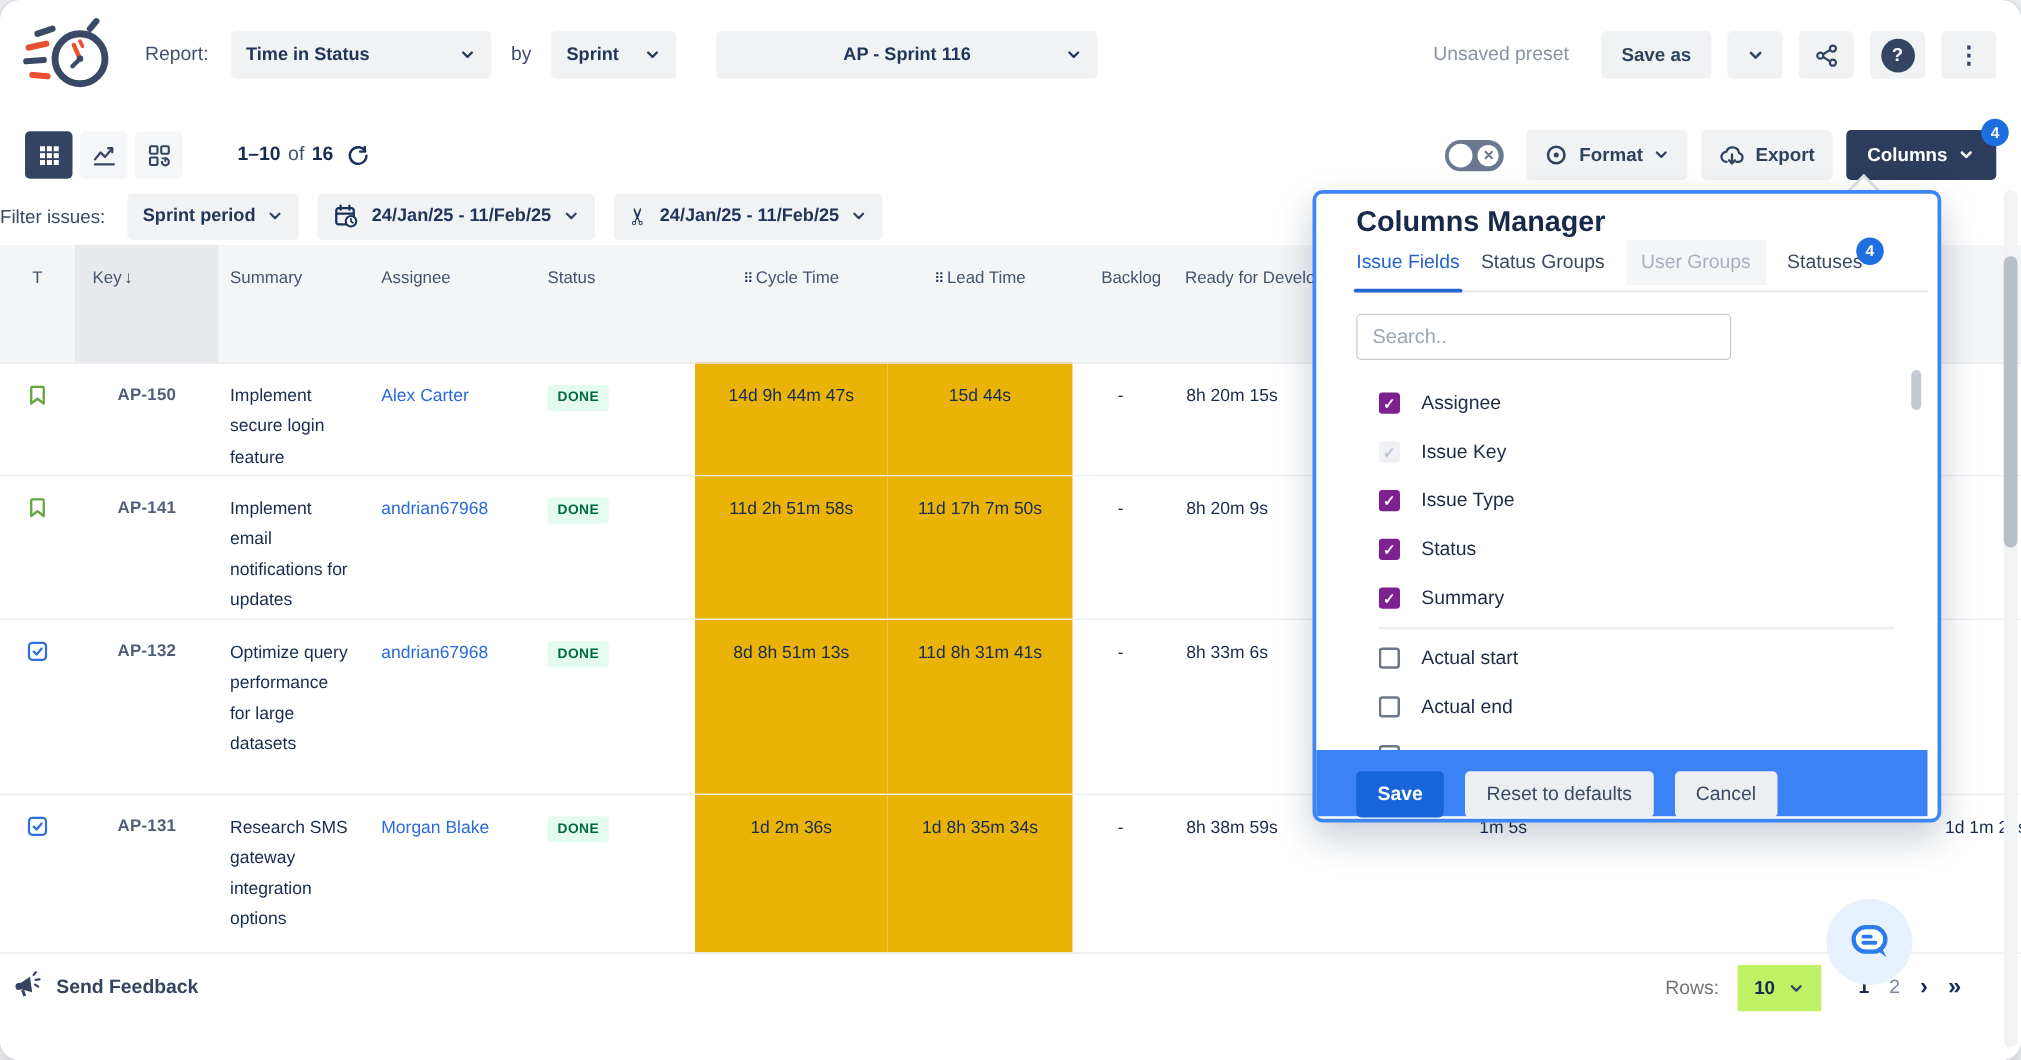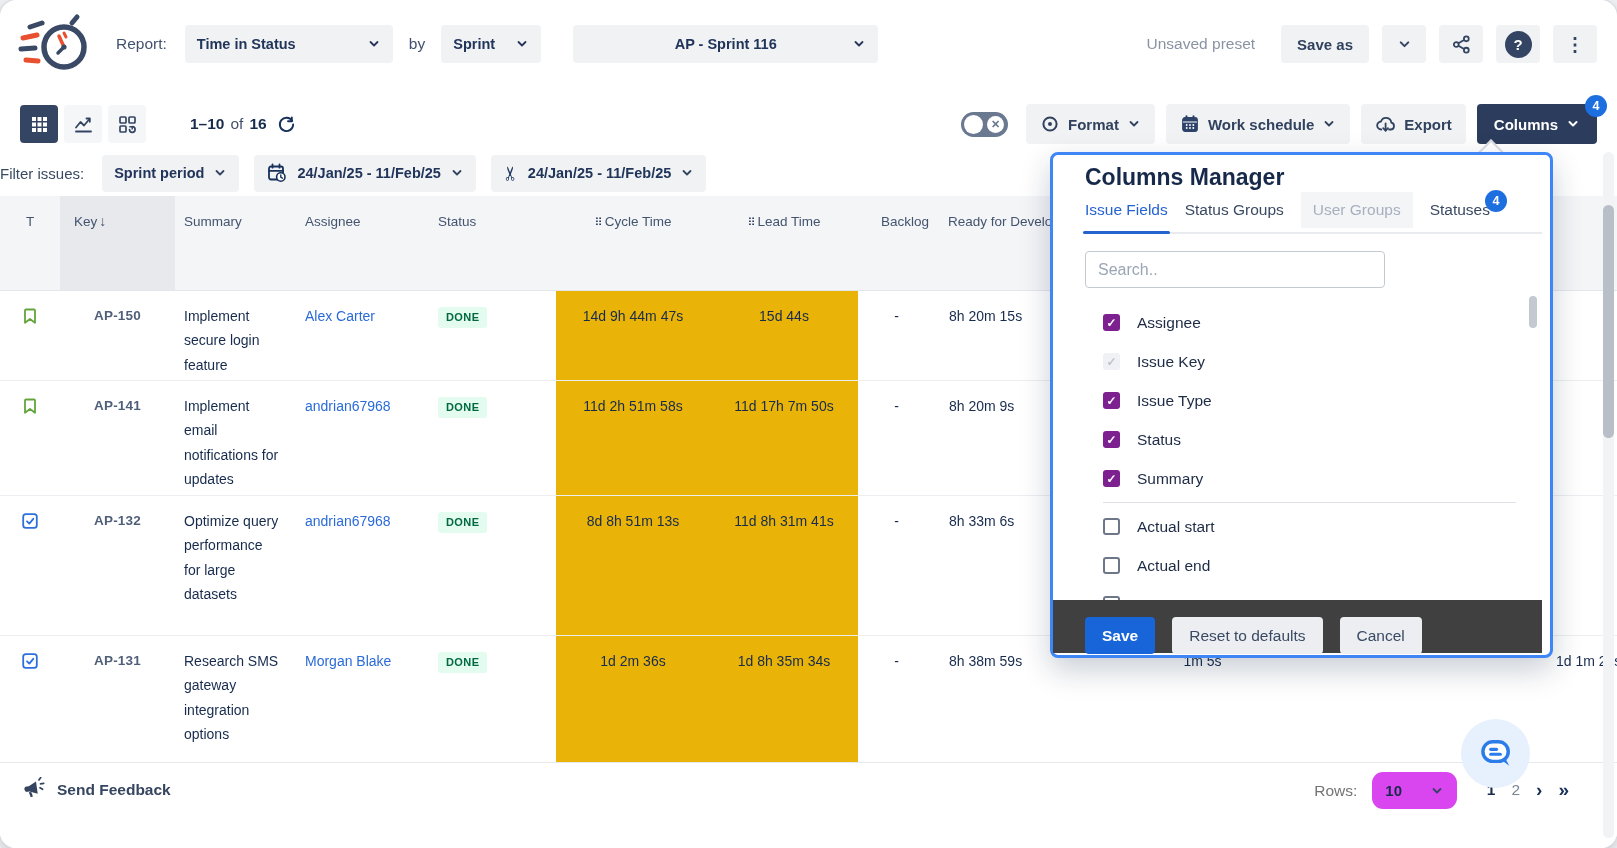--- a/index.html
+++ b/index.html
@@ -83,24 +83,24 @@
   td.x2-cell{text-align:left;padding-left:266px}
   .assignee{color:#2A6BD8;text-decoration:none;cursor:pointer}
   .done-badge{display:inline-block;background:#E3FCEF;color:#00693E;font-size:11px;font-weight:700;letter-spacing:.4px;
               padding:5px 8px;border-radius:3px;line-height:11px}
   .ticon{display:inline-block;width:18px;height:18px;margin-top:3px}
   .ticon svg{display:none}
   .ticon[data-type="story"] .i-story{display:block}
   .ticon[data-type="task"] .i-task{display:block}
   
   .footer{position:absolute;left:0;right:0;top:762px;height:86px;background:#fff;border-top:1px solid #E6E8EB;}
-  .feedback{position:absolute;left:22px;top:14px;display:flex;align-items:center;gap:10px;font-size:15.5px;font-weight:700;color:#36455F;cursor:pointer}
+  .feedback{position:absolute;left:10px;top:14px;display:flex;align-items:center;gap:10px;font-size:15.5px;font-weight:700;color:#36455F;cursor:pointer}
   .rows-group{position:absolute;right:160px;top:9px;display:flex;align-items:center}
   .rows-label{font-size:15.5px;color:#737373;margin-right:15px}
-  .rows-dd{display:flex;align-items:center;gap:28px;background:#d946ef;border-radius:11px;height:37px;padding:0 13px;
+  .rows-dd{display:flex;align-items:center;gap:10px;background:#bef264;border-radius:0;height:37px;padding:0 13px;
            font-size:15px;font-weight:700;color:#172B4D;cursor:pointer}
   .pager{position:absolute;right:48px;top:17px;display:flex;align-items:center;gap:16px;font-size:15.5px}
   .page-num{color:#172B4D;font-weight:700;cursor:pointer}
   .page-num.dim{color:#7A8699;font-weight:400}
   .page-arrow{color:#17315A;font-size:19px;font-weight:700;cursor:pointer;line-height:19px}
   .chat{position:absolute;left:1461px;top:719px;width:69px;height:69px;border-radius:50%;background:#E7F1FD;z-index:11;
         display:flex;align-items:center;justify-content:center;cursor:pointer}
   
   .caret{position:absolute;left:1482px;top:143px;width:16px;height:16px;background:#fff;transform:rotate(45deg);
          border-top:2px solid #D9DDE2;border-left:2px solid #D9DDE2;z-index:4}
@@ -123,21 +123,21 @@
   .cbx{width:17px;height:17px;border-radius:3px;box-sizing:border-box;flex:none;display:flex;align-items:center;justify-content:center;
        font-size:12px;font-weight:700}
   .cm-item[data-state="unchecked"] .cbx{border:2px solid #6E7787;background:#fff}
   .cm-item[data-state="checked"] .cbx{background:#7D2090;color:#fff}
   .cm-item[data-state="checked"] .cbx::after{content:"✓"}
   .cm-item[data-state="checked-disabled"] .cbx{background:#F0F1F4;color:#BCC3CD;cursor:default}
   .cm-item[data-state="checked-disabled"] .cbx::after{content:"✓"}
   .cm-label{font-size:15.5px;color:#1D2B45}
   .cm-divider{height:1px;background:#DFE3E8;margin:4px -26px 4px -18px}
   .cm-thumb{position:absolute;right:13px;top:141px;width:8px;height:32px;background:#C4C9D1;border-radius:4px;cursor:pointer}
-  .cm-footer{position:absolute;left:0;right:8px;top:445px;bottom:2px;background:#404040;display:flex;gap:17px;align-items:flex-start;
+  .cm-footer{position:absolute;left:0;right:8px;top:445px;bottom:2px;background:#3b82f6;display:flex;gap:17px;align-items:flex-start;
              padding:17px 0 0 32px}
   .cm-btn{height:37px;border:none;border-radius:4px;font-family:inherit;font-size:15.5px;cursor:pointer;padding:0 17px}
   .cm-btn.primary{background:#1765D8;color:#fff;font-weight:700}
   .cm-btn.plain{background:#ECEEF1;color:#3A4A63}
   
   .pg-track{position:absolute;top:152px;right:3px;width:11px;bottom:10px;background:#F2F3F5;border-radius:6px;z-index:6}
   .pg-thumb{position:absolute;top:205px;right:3px;width:11px;height:233px;background:#B9BFC7;border-radius:6px;z-index:7;cursor:pointer}
 </style>
 </head>
 <body>
@@ -248,39 +248,20 @@
     <div class="toggle">
       <span class="knob"></span>
       <span class="off-x">✕</span>
     </div>
     <button class="tbtn" style="margin-left:0">
       <svg width="20" height="20" viewBox="0 0 20 20" fill="none" stroke="#31425E" stroke-width="2">
         <circle cx="10" cy="10" r="6.6"></circle>
           <circle cx="10" cy="10" r="2" fill="#31425E" stroke="none"></circle>
       </svg>
       <span>Format</span>
-      <svg class="chev" width="14" height="14" viewBox="0 0 14 14">
-          <path d="M3.5 5l3.5 3.5L10.5 5" fill="none" stroke="currentColor" stroke-width="1.8" stroke-linecap="round" stroke-linejoin="round"></path>
-        </svg>
-    </button>
-    <button class="tbtn">
-      <svg width="20" height="20" viewBox="0 0 20 20" fill="none" stroke="#2E4369" stroke-width="1.8" stroke-linecap="round">
-        <rect x="3" y="4" width="14" height="13" rx="2" fill="#2E4369"></rect>
-        <path d="M6.5 2.2v3M13.5 2.2v3" stroke="#2E4369" stroke-width="2"></path>
-        <path d="M3.5 8h13" stroke="#fff" stroke-width="1.2"></path>
-        <g fill="#fff" stroke="none">
-            <circle cx="6.7" cy="11" r=".95"></circle>
-            <circle cx="10" cy="11" r=".95"></circle>
-            <circle cx="13.3" cy="11" r=".95"></circle>
-            <circle cx="6.7" cy="14" r=".95"></circle>
-            <circle cx="10" cy="14" r=".95"></circle>
-            <circle cx="13.3" cy="14" r=".95"></circle>
-          </g>
-      </svg>
-      <span>Work schedule</span>
       <svg class="chev" width="14" height="14" viewBox="0 0 14 14">
           <path d="M3.5 5l3.5 3.5L10.5 5" fill="none" stroke="currentColor" stroke-width="1.8" stroke-linecap="round" stroke-linejoin="round"></path>
         </svg>
     </button>
     <button class="tbtn">
       <svg width="21" height="21" viewBox="0 0 21 21" fill="none" stroke="#31425E" stroke-width="1.8" stroke-linecap="round" stroke-linejoin="round">
         <path d="M6.3 15.5a4 4 0 0 1-.3-8A5.3 5.3 0 0 1 16.3 8.6 3.5 3.5 0 0 1 15.7 15.5h-1.6"></path>
         <path d="M10.6 9.5v7"></path>
           <path d="M8.2 14.2l2.4 2.5 2.4-2.5"></path>
       </svg>

